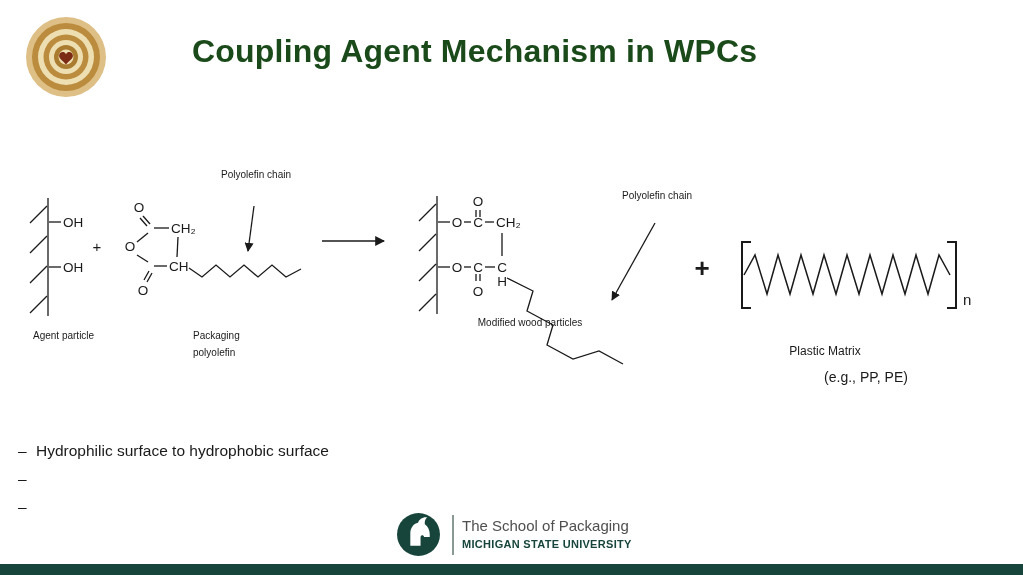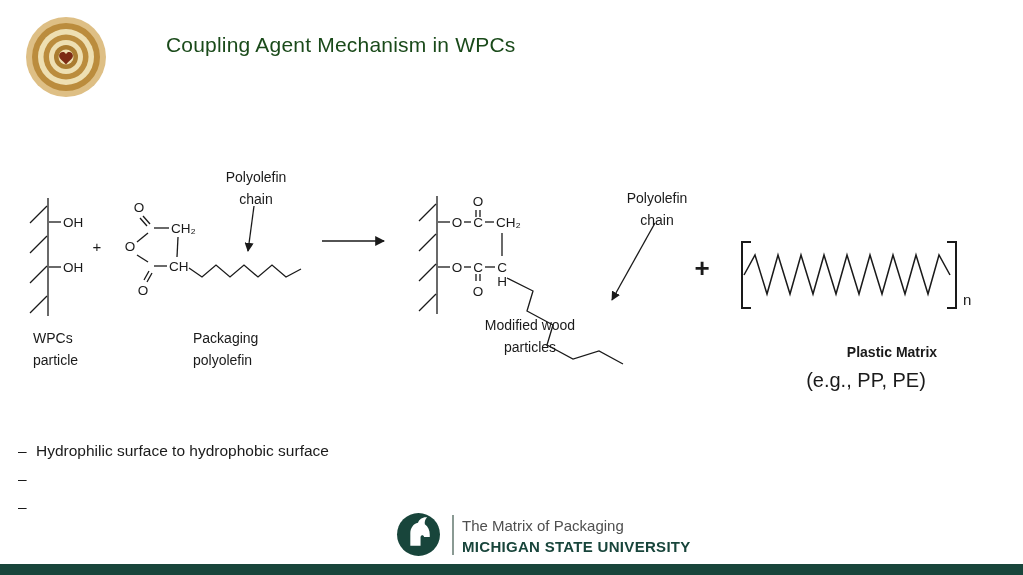--- a/index.html
+++ b/index.html
@@ -13,47 +13,47 @@
     --log-dark:#aa7c30;
     --heart-maroon:#7c2b15;
   }
   *{margin:0;padding:0;box-sizing:border-box;}
   html,body{width:1023px;height:575px;}
   body{
     position:relative;overflow:hidden;background:#fff;color:var(--ink);
     font-family:"Liberation Sans",sans-serif;
   }
   .abs{position:absolute;}
-  #title{left:166px;top:33px;font-size:21px;font-weight:normal;color:var(--title-green);letter-spacing:.2px;}
-  .cap{font-size:14px;line-height:22px;color:var(--ink);}
+  #title{left:192px;top:33px;font-size:32px;font-weight:bold;color:var(--title-green);letter-spacing:.2px;}
+  .cap{font-size:10px;line-height:17px;color:var(--ink);}
   .center{text-align:center;}
   #diagram{left:0;top:0;width:1023px;height:575px;}
   #diagram line,#diagram polyline,#diagram path.bond{stroke:var(--ink);stroke-width:1.3;fill:none;}
   #diagram path.bracket{stroke:var(--ink);stroke-width:2;fill:none;}
   #diagram polyline.matrix-chain{stroke-width:1.5;}
   #diagram line.rxn{stroke-width:1.4;}
   #diagram text{fill:var(--ink);font-family:"Liberation Sans",sans-serif;}
   .atom{font-size:13.5px;}
   .plus1{font-size:15px;}
   .plus2{font-size:26px;font-weight:bold;}
   .nsub{font-size:15px;}
   #wood-label{left:33px;top:327px;width:80px;}
   #maleated-label{left:193px;top:327px;width:85px;}
   #modified-label{left:462px;top:314px;width:136px;}
   #poly-label-1{left:216px;top:166px;width:80px;}
   #poly-label-2{left:617px;top:187px;width:80px;}
-  #plastic-label{left:792px;top:344px;width:200px;font-size:14px;font-weight:bold;}
-  #plastic-sub{left:766px;top:369px;width:200px;font-size:20px;}
+  #plastic-label{left:725px;top:344px;width:200px;font-size:12px;font-weight:normal;}
+  #plastic-sub{left:766px;top:369px;width:200px;font-size:14px;}
   #bullets{left:18px;top:437px;}
   .bullet{display:flex;font-size:15.5px;line-height:28px;}
   .bullet .dash{width:18px;flex:0 0 18px;}
   #spartan{left:396px;top:512px;width:45px;height:45px;}
   #footer-divider{left:452px;top:515px;height:40px;border-left:2px solid #8a9a93;}
   #school-name{left:462px;top:517px;font-size:15px;color:var(--footer-gray);}
-  #univ-name{left:462px;top:538px;font-size:15px;font-weight:bold;color:var(--msu-green);letter-spacing:.3px;}
+  #univ-name{left:462px;top:538px;font-size:11px;font-weight:bold;color:var(--msu-green);letter-spacing:.3px;}
   #bottom-bar{left:0;bottom:0;width:100%;height:11px;background:var(--msu-green);}
   #log-logo{left:25px;top:11px;width:82px;height:92px;}
 </style>
 </head>
 <body>
 
 <svg id="log-logo" class="abs" viewBox="0 0 82 92">
   <circle cx="41" cy="46" r="40" fill="var(--log-tan)"></circle>
   <circle cx="41" cy="46" r="34" fill="var(--log-brown)"></circle>
   <circle cx="41" cy="46" r="28" fill="var(--log-cream)"></circle>
@@ -149,21 +149,21 @@
   <g>
     <path class="bracket" d="M751,242 L742,242 L742,308 L751,308"></path>
     <path class="bracket" d="M947,242 L956,242 L956,308 L947,308"></path>
     <polyline class="matrix-chain" points="744,275 755,255 767,294 778,255 790,294 801,255 813,294 824,255 836,294 847,255 859,294 870,255 882,294 893,255 905,294 916,255 928,294 939,255 950,275"></polyline>
     <text class="nsub" x="963" y="305">n</text>
   </g>
 </svg>
 
 <div id="poly-label-1" class="abs cap center">Polyolefin chain</div>
 <div id="poly-label-2" class="abs cap center">Polyolefin chain</div>
-<div id="wood-label" class="abs cap">WPCs particle</div>
+<div id="wood-label" class="abs cap">Agent particle</div>
 <div id="maleated-label" class="abs cap">Packaging polyolefin</div>
 <div id="modified-label" class="abs cap center">Modified wood particles</div>
 <div id="plastic-label" class="abs center">Plastic Matrix</div>
 <div id="plastic-sub" class="abs center">(e.g., PP, PE)</div>
 
 <div id="bullets" class="abs">
   <div class="bullet">
     <span class="dash">–</span>
     <span>Hydrophilic surface to hydrophobic surface</span>
   </div>
@@ -173,15 +173,15 @@
   <div class="bullet">
     <span class="dash">–</span>
   </div>
 </div>
 
 <svg id="spartan" class="abs" viewBox="0 0 44 44">
   <circle cx="22" cy="22" r="21" fill="var(--msu-green)"></circle>
   <path fill="#ffffff" d="M14,33 L14,21 C14,15.5 17,11.5 21.5,10.5 C22.5,7 26.5,4.5 30.5,5.2 C28.5,7.2 27.8,9.5 28.2,12 C31.5,14.5 33,18 33,22 L33,24.5 L27.5,24.5 C27,22 24.5,22 24,24.5 L24,33 Z"></path>
 </svg>
 <div id="footer-divider" class="abs"></div>
-<div id="school-name" class="abs">The Matrix of Packaging</div>
+<div id="school-name" class="abs">The School of Packaging</div>
 <div id="univ-name" class="abs">MICHIGAN STATE UNIVERSITY</div>
 <div id="bottom-bar" class="abs"></div>
 
 </body></html>

